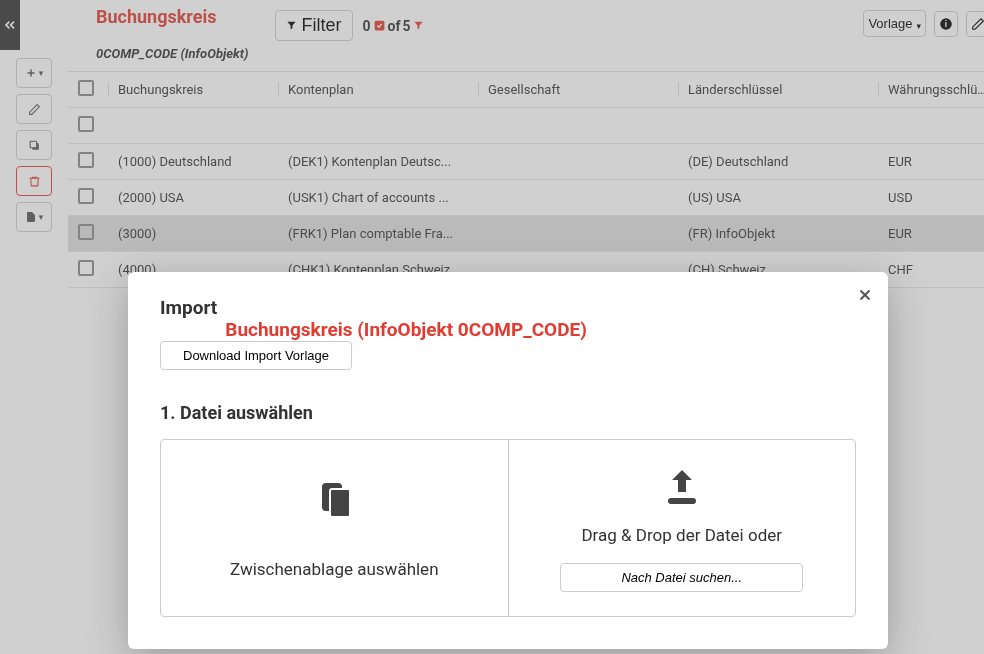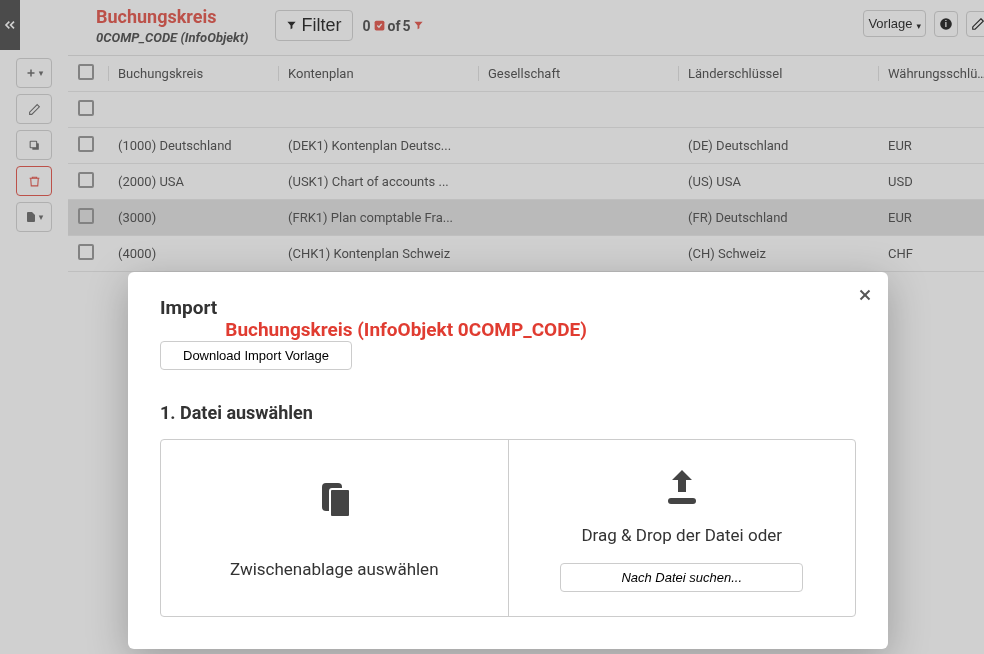--- a/index.html
+++ b/index.html
@@ -74,21 +74,21 @@
     .title {
       color: #e03c31;
       font-weight: 700;
       font-size: 18px;
     }
     .subtitle {
       font-style: italic;
       font-weight: 700;
       font-size: 13px;
       color: #333;
-      margin-top: 3px;
+      margin-top: 19px;
     }
     .header-controls {
       display: flex;
       align-items: center;
       gap: 10px;
       margin-left: 10px;
       padding-top: 4px;
     }
     .filter-btn {
       border: 1px solid #ccc;
@@ -398,21 +398,21 @@
               <td>(USK1) Chart of accounts ...</td>
               <td></td>
               <td>(US) USA</td>
               <td>USD</td>
             </tr>
             <tr class="selected">
               <td><span class="checkbox"></span></td>
               <td>(3000)</td>
               <td>(FRK1) Plan comptable Fra...</td>
               <td></td>
-              <td>(FR) Deutschland</td>
+              <td>(FR) InfoObjekt</td>
               <td>EUR</td>
             </tr>
             <tr>
               <td><span class="checkbox"></span></td>
               <td>(4000)</td>
               <td>(CHK1) Kontenplan Schweiz</td>
               <td></td>
               <td>(CH) Schweiz</td>
               <td>CHF</td>
             </tr>

